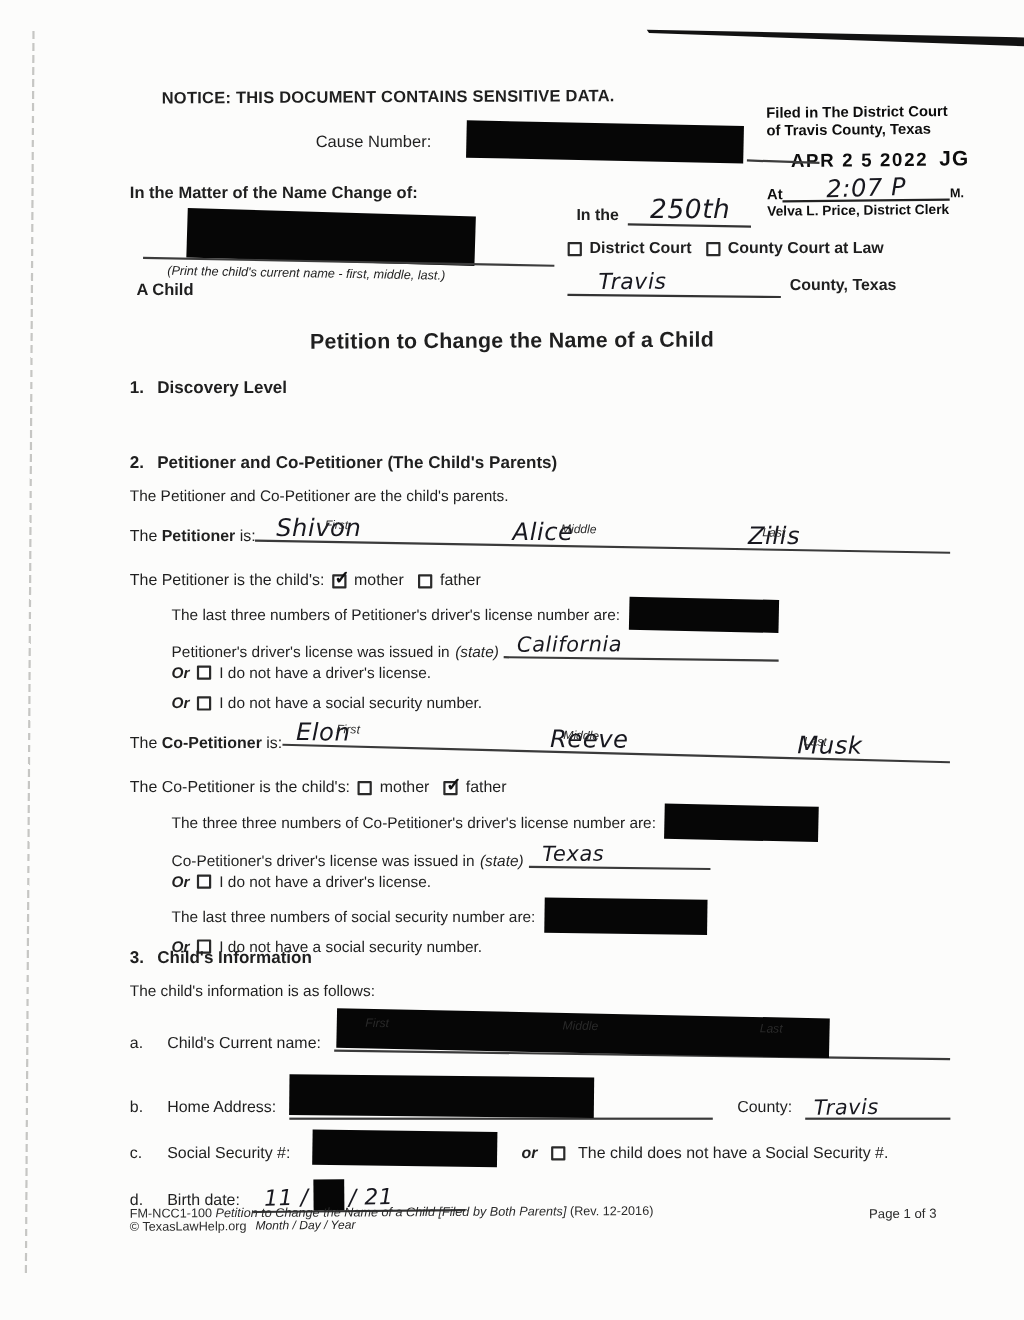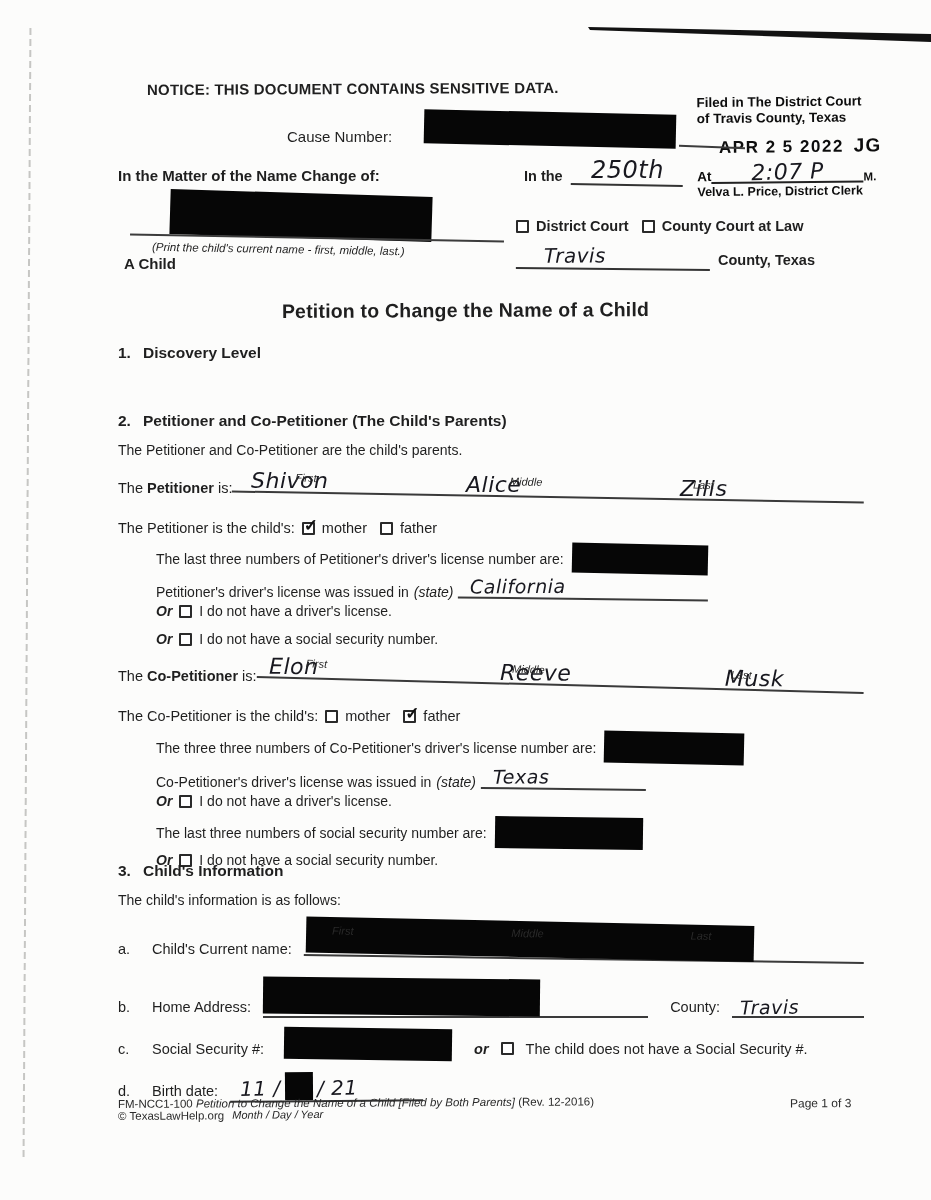--- a/index.html
+++ b/index.html
@@ -31,27 +31,27 @@
   .stamp .atrow { margin-top:2px; display:flex; align-items:flex-end; }
   .stamp .at { font-weight:bold; font-size:13.5px; }
   .stamp .timeline { width:152px; border-bottom:2px solid #222; text-align:center; height:24px; }
   .stamp .m { font-weight:bold; font-size:11.5px; }
   .stamp .clerk { font-weight:bold; font-size:12.5px; margin-top:1px; white-space:nowrap; }
 
   .hand { font-family:"DejaVu Sans", sans-serif; font-style:italic; color:#18181f; letter-spacing:.5px; transform:rotate(-1deg); display:inline-block; }
 
   .redact { display:inline-block; background:#060606; vertical-align:middle; }
 
-  .cause-label { left:287px; top:121px; font-size:15px;margin-top:7px; }
+  .cause-label { left:287px; top:121px; font-size:15px; }
   .cause-box  { left:424px; top:112px; width:252px; height:34px; transform:rotate(1.2deg); }
   .cause-tail { left:679px; top:146px; width:66px; height:2px; background:#3c3c3c; transform:rotate(2deg); }
 
   .matter-label { left:118px; top:167px; font-weight:bold; font-size:15px; }
 
-  .inthe { left:524px; top:156px; display:flex; align-items:flex-end; gap:8px; }
+  .inthe { left:524px; top:176px; display:flex; align-items:flex-end; gap:8px; }
   .inthe .lbl { font-weight:bold; font-size:14.5px; padding-bottom:2px; }
   .inthe .wl { width:112px; border-bottom:2px solid #333; text-align:center; transform:rotate(1deg); }
   .inthe .hand { font-size:24px; }
 
   .name-redact { left:170px; top:193px; width:262px; height:45px; transform:rotate(1.7deg); }
   .name-underline { left:130px; top:237px; width:374px; height:2px; background:#3c3c3c; transform:rotate(1.1deg); }
   .print-caption { left:152px; top:243px; font-size:11.5px; font-style:italic; transform:rotate(1deg); }
   .a-child { left:124px; top:255px; font-weight:bold; font-size:15px; }
 
   .court-cbs { left:516px; top:218px; display:flex; align-items:center; gap:7px; font-weight:bold; font-size:14.5px; }

